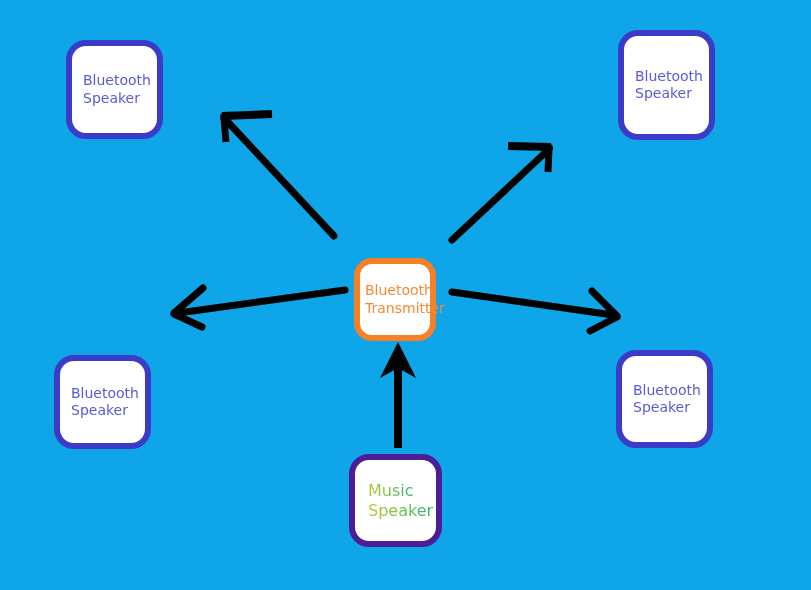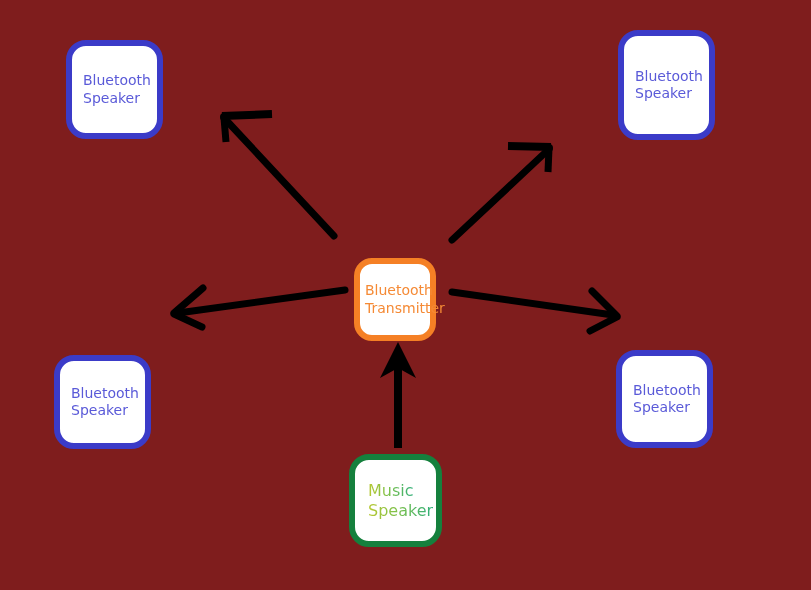--- a/index.html
+++ b/index.html
@@ -8,21 +8,21 @@
     padding: 0;
     background: #ffffff;
   }
   body {
     font-family: "DejaVu Sans", sans-serif;
   }
   #canvas {
     position: relative;
     width: 811px;
     height: 590px;
-    background: #7f1d1d;
+    background: #0ea5e9;
     overflow: hidden;
   }
   #arrow-layer {
     position: absolute;
     left: 0;
     top: 0;
     width: 811px;
     height: 590px;
     pointer-events: none;
   }
@@ -56,21 +56,21 @@
     border: 6px solid #f58025;
     border-radius: 18px;
     padding-left: 5px;
   }
   .transmitter .line {
     color: #f58a35;
     font-size: 14px;
   }
   
   .player {
-    border: 6px solid #15803d;
+    border: 6px solid #4c1d95;
     border-radius: 20px;
     padding-left: 13px;
   }
   .player .line {
     font-size: 16px;
     background: linear-gradient(90deg, #b8c832 0%, #7cc04a 45%, #2fae7a 100%);
     -webkit-background-clip: text;
     background-clip: text;
     color: #5fb95e;
     -webkit-text-fill-color: transparent;

